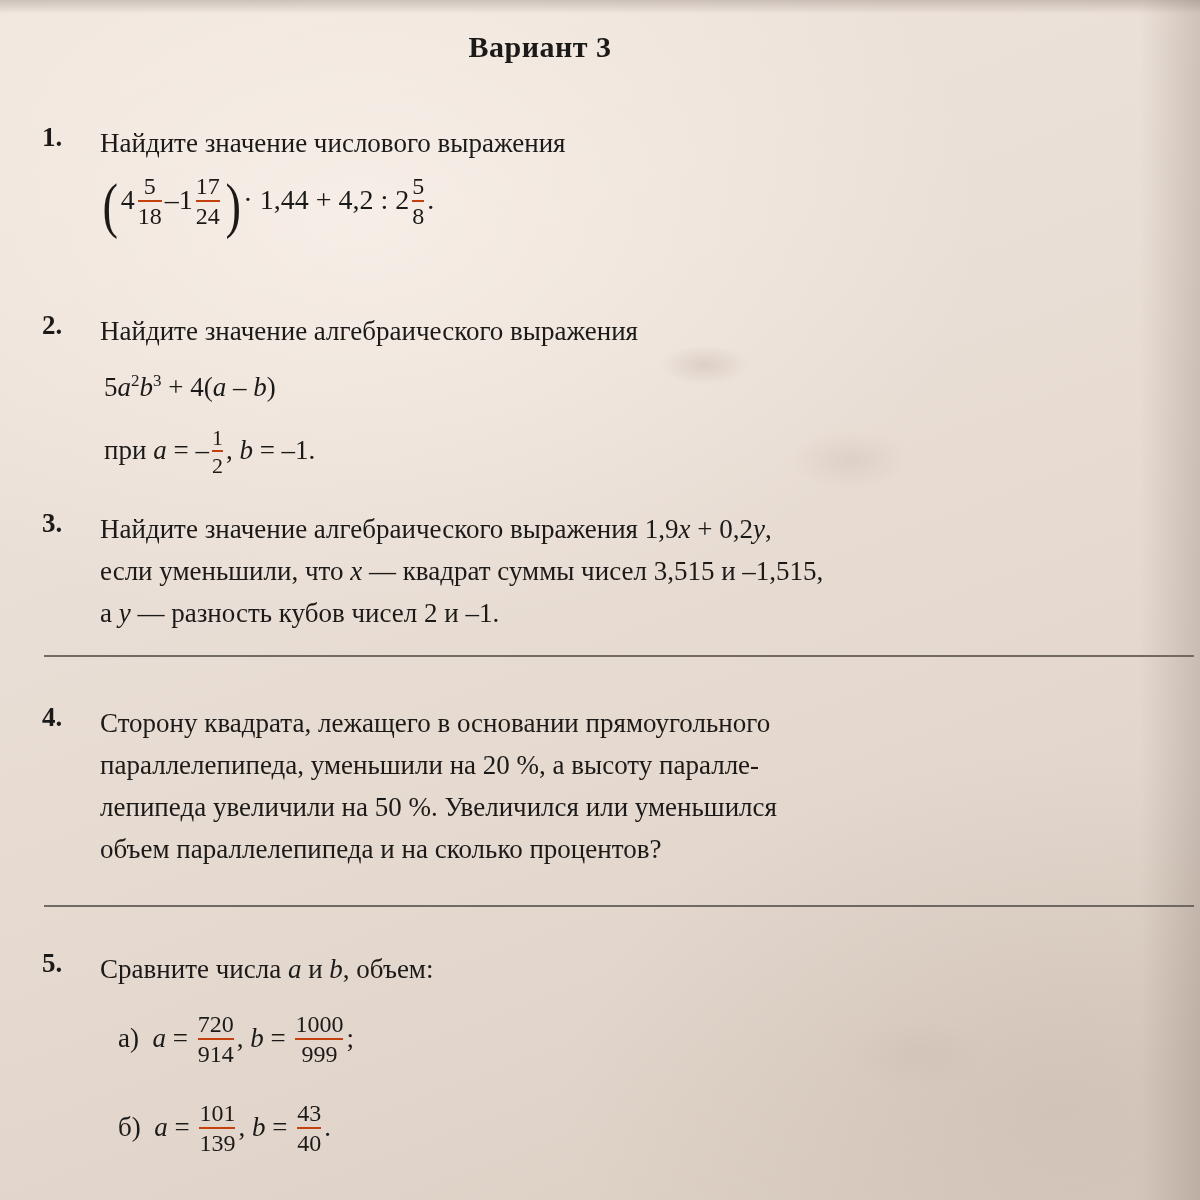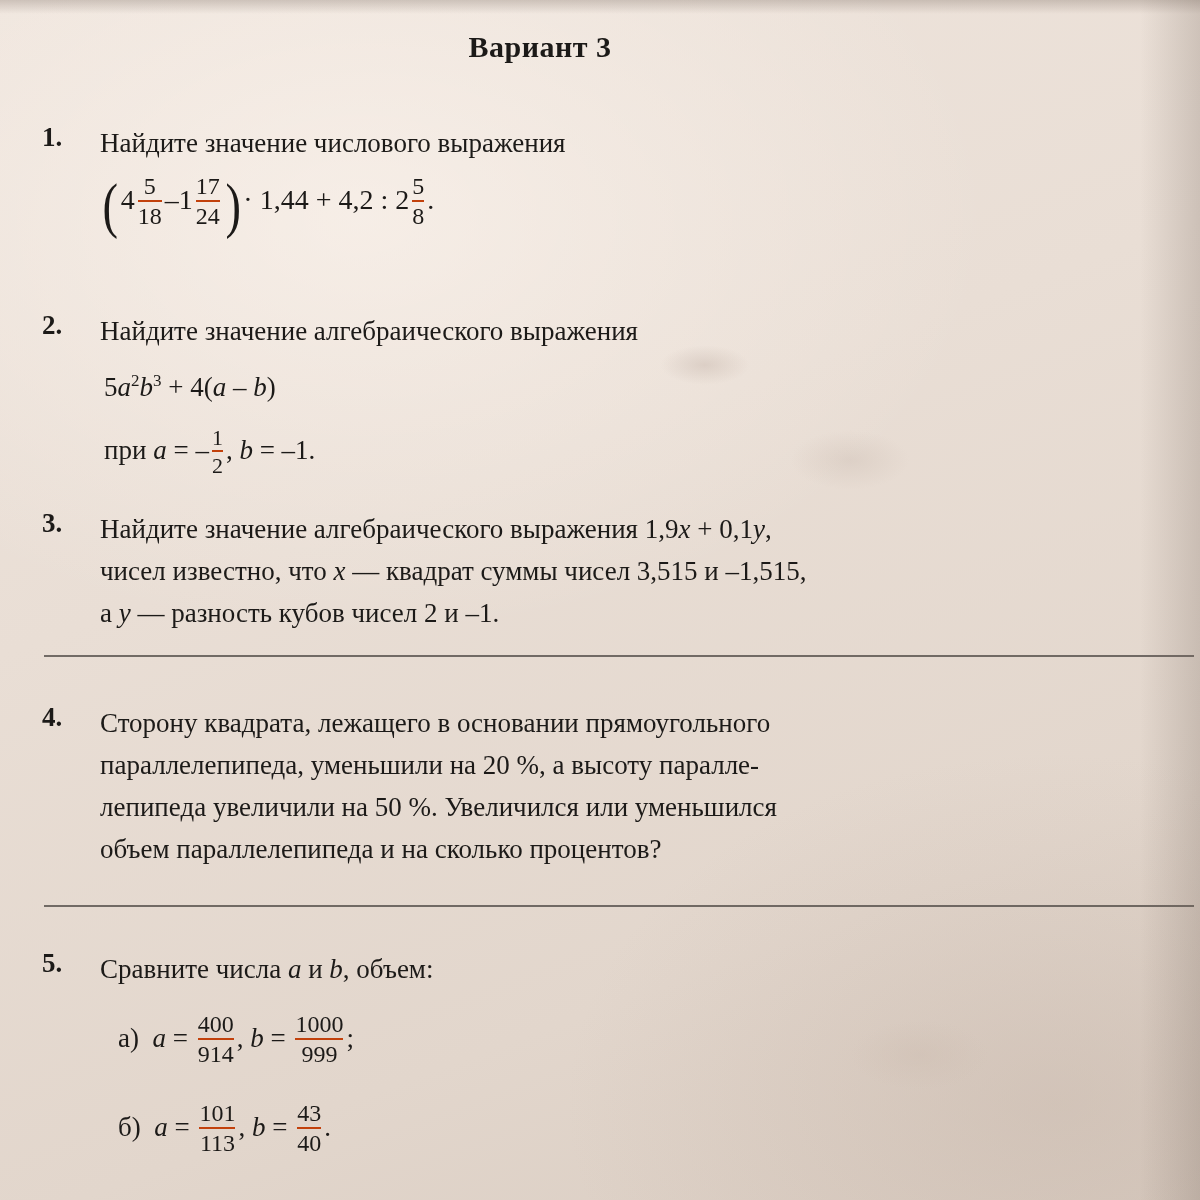--- a/index.html
+++ b/index.html
@@ -160,24 +160,24 @@
       <div class="line" style="margin-top:18px; margin-left:4px;">
         <span>при  </span><span class="it">a</span><span> = –</span><span class="frac"><span class="nm">1</span><div class="den">2</div></span><span>,  </span><span class="it">b</span><span> = –1.</span>
       </div>
     </div>
   </div>
 
   <div class="problem" id="p3">
     <span class="num">3.</span>
     <div class="body">
       <div class="line">
-        <span>Найдите значение алгебраического выражения 1,9</span><span class="it">x</span><span> + 0,1</span><span class="it">y</span><span>,</span>
-      </div>
-      <div class="line">
-        <span>чисел известно, что </span><span class="it">x</span><span> — квадрат суммы чисел 3,515 и –1,515,</span>
+        <span>Найдите значение алгебраического выражения 1,9</span><span class="it">x</span><span> + 0,2</span><span class="it">y</span><span>,</span>
+      </div>
+      <div class="line">
+        <span>если уменьшили, что </span><span class="it">x</span><span> — квадрат суммы чисел 3,515 и –1,515,</span>
       </div>
       <div class="line">
         <span>а </span><span class="it">y</span><span> — разность кубов чисел 2 и –1.</span>
       </div>
     </div>
   </div>
 
   <div class="hr" style="top:655px;"></div>
 
   <div class="problem" id="p4">
@@ -192,24 +192,24 @@
 
   <div class="hr" style="top:905px;"></div>
 
   <div class="problem" id="p5">
     <span class="num">5.</span>
     <div class="body">
       <div class="line">
         <span>Сравните числа </span><span class="it">a</span><span> и </span><span class="it">b</span><span>, объем:</span>
       </div>
       <div class="line" style="margin-top:22px; margin-left:18px;">
-        <span>а)</span>&nbsp;&nbsp;<span class="it">a</span><span> = </span><span class="frac big"><span class="nm">400</span><div class="den">914</div></span><span>,  </span><span class="it">b</span><span> = </span><span class="frac big"><span class="nm">1000</span><div class="den">999</div></span><span>;</span>
+        <span>а)</span>&nbsp;&nbsp;<span class="it">a</span><span> = </span><span class="frac big"><span class="nm">720</span><div class="den">914</div></span><span>,  </span><span class="it">b</span><span> = </span><span class="frac big"><span class="nm">1000</span><div class="den">999</div></span><span>;</span>
       </div>
       <div class="line" style="margin-top:32px; margin-left:18px;">
-        <span>б)</span>&nbsp;&nbsp;<span class="it">a</span><span> = </span><span class="frac big"><span class="nm">101</span><div class="den">113</div></span><span>,  </span><span class="it">b</span><span> = </span><span class="frac big"><span class="nm">43</span><div class="den">40</div></span><span>.</span>
+        <span>б)</span>&nbsp;&nbsp;<span class="it">a</span><span> = </span><span class="frac big"><span class="nm">101</span><div class="den">139</div></span><span>,  </span><span class="it">b</span><span> = </span><span class="frac big"><span class="nm">43</span><div class="den">40</div></span><span>.</span>
       </div>
     </div>
   </div>
 
 </div>
 
 <div class="shadow-top"></div>
 <div class="shadow-right"></div>
 
 </body></html>

